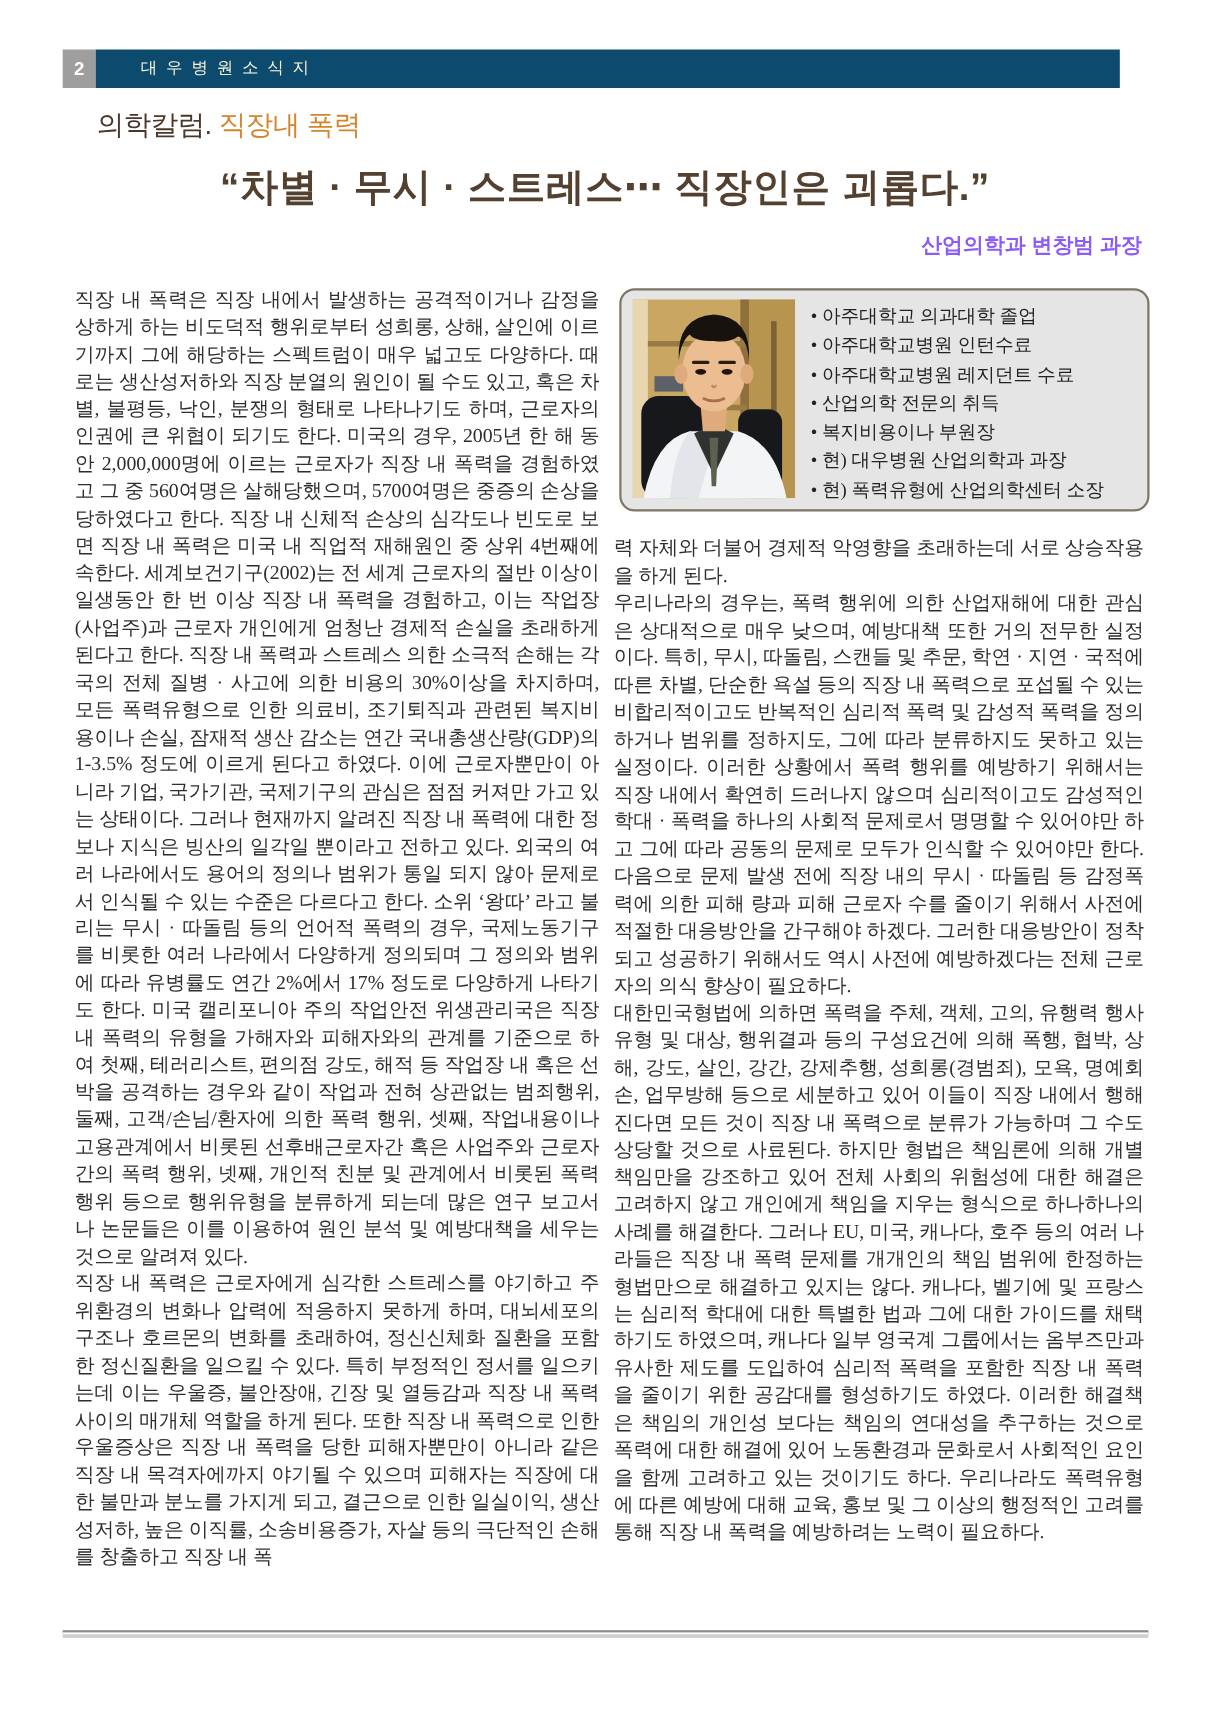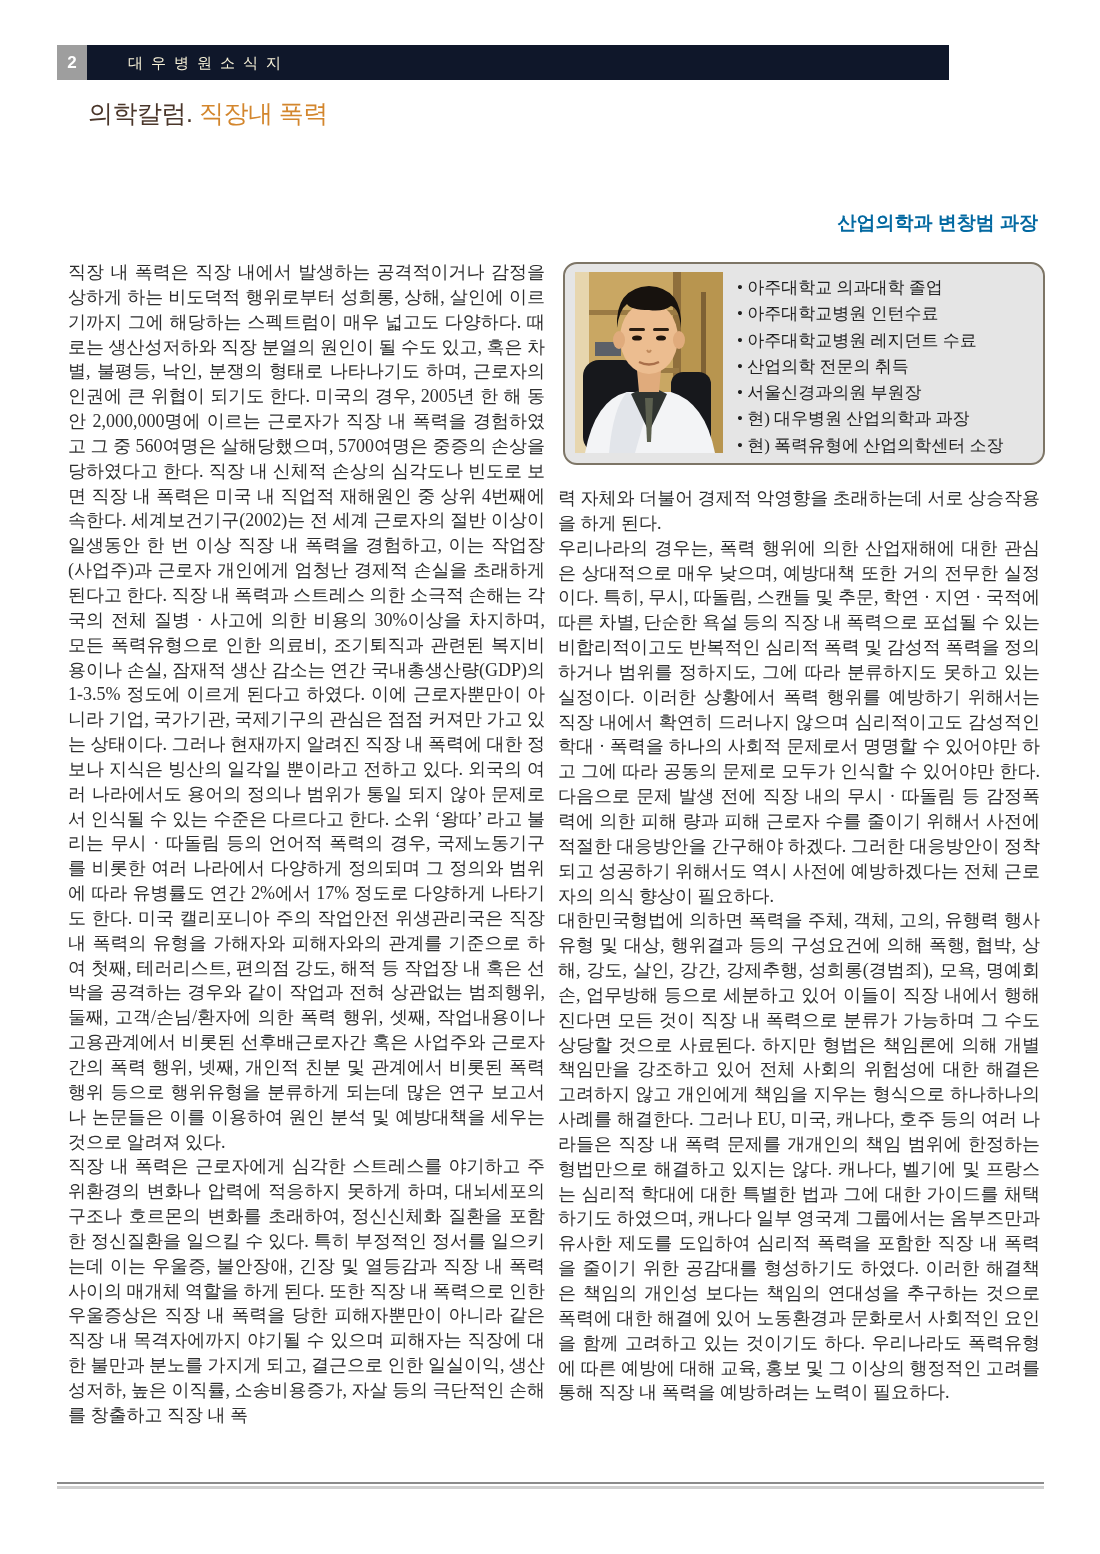--- a/index.html
+++ b/index.html
@@ -11,22 +11,22 @@
     font-family:"Liberation Serif","DejaVu Serif",serif;
   }
   
   .header{position:absolute;left:57px;top:45px;display:flex;height:35px;}
   .page-num{
     width:30px;height:35px;background:#9e9e9e;color:#ffffff;
     font-family:"Liberation Sans","DejaVu Sans",sans-serif;
     font-size:17px;font-weight:bold;display:flex;align-items:center;justify-content:center;
   }
   .header-bar{
-    width:862px;height:35px;background:#0f172a;color:#faf4da;
-    font-family:Liberation Sans, sans-serif;
+    width:931px;height:35px;background:#0c4a6e;color:#faf4da;
+    font-family:Liberation Mono, monospace;
     font-size:15px;letter-spacing:8px;line-height:36px;padding-left:41px;box-sizing:border-box;
   }
   
   .section-label{
     position:absolute;left:88px;top:97px;
     font-family:"Liberation Sans","DejaVu Sans",sans-serif;
     font-size:25px;font-weight:normal;letter-spacing:-0.5px;
   }
   .section-name{color:#4a362a;}
   .section-topic{color:#d3862d;}
@@ -34,21 +34,21 @@
   .headline{
     position:absolute;left:0;top:147px;width:1100px;margin:0;
     text-align:center;
     font-family:"Liberation Sans","DejaVu Sans",sans-serif;
     font-size:35px;font-weight:bold;color:#53402f;letter-spacing:0.5px;
   }
   
   .byline{
     position:absolute;right:62px;top:210px;
     font-family:"Liberation Sans","DejaVu Sans",sans-serif;
-    font-size:19px;font-weight:bold;color:#0369a1;margin-left:11px;
+    font-size:19px;font-weight:bold;color:#8b5cf6;margin-left:11px;
   }
   
   .profile-box{
     position:absolute;left:563px;top:262px;width:482px;height:203px;
     border:2px solid #7d7566;border-radius:14px;background:#e5e5e5;box-sizing:border-box;
   }
   .photo{position:absolute;left:10px;top:8px;width:148px;height:181px;overflow:hidden;}
   .credentials{
     position:absolute;left:172px;top:11px;margin:0;padding:0;list-style:none;
     font-size:17px;line-height:26.3px;color:#222222;
@@ -74,20 +74,21 @@
 
   <div class="header">
     <div class="page-num">2</div>
     <div class="header-bar">대우병원소식지</div>
   </div>
 
   <div class="section-label">
     <span class="section-name">의학칼럼.</span><span class="section-topic"> 직장내 폭력</span>
   </div>
 
+  <h1 class="headline">“차별 · 무시 · 스트레스⋯ 직장인은 괴롭다.”</h1>
 
   <div class="byline">산업의학과 변창범 과장</div>
 
   <div class="profile-box">
     <div class="photo">
       <svg width="148" height="181" viewBox="0 0 148 181" xmlns="http://www.w3.org/2000/svg">
 
         <rect x="0" y="0" width="148" height="181" fill="#c9a763"></rect>
         <rect x="0" y="0" width="14" height="181" fill="#e7d6ae"></rect>
         <rect x="98" y="0" width="8" height="181" fill="#8f6f3c"></rect>
@@ -121,21 +122,21 @@
         <ellipse cx="86" cy="66" rx="5" ry="2.6" fill="#20150c"></ellipse>
         <path d="M72 78 Q74 82 76 78" stroke="#c08a5c" stroke-width="2" fill="none"></path>
         <path d="M64 90 Q74 95 84 90" stroke="#a96f4a" stroke-width="2.4" fill="none"></path>
       </svg>
     </div>
     <ul class="credentials">
         <li>아주대학교 의과대학 졸업</li>
         <li>아주대학교병원 인턴수료</li>
         <li>아주대학교병원 레지던트 수료</li>
         <li>산업의학 전문의 취득</li>
-        <li>서울신경과의원 부원장</li>
+        <li>복지비용이나 부원장</li>
         <li>현) 대우병원 산업의학과 과장</li>
         <li>현) 폭력유형에 산업의학센터 소장</li>
       </ul>
   </div>
 
   <div class="col col-left">
       <p>직장 내 폭력은 직장 내에서 발생하는 공격적이거나 감정을 상하게 하는 비도덕적 행위로부터 성희롱, 상해, 살인에 이르기까지 그에 해당하는 스펙트럼이 매우 넓고도 다양하다. 때로는 생산성저하와 직장 분열의 원인이 될 수도 있고, 혹은 차별, 불평등, 낙인, 분쟁의 형태로 나타나기도 하며, 근로자의 인권에 큰 위협이 되기도 한다. 미국의 경우, 2005년 한 해 동안 2,000,000명에 이르는 근로자가 직장 내 폭력을 경험하였고 그 중 560여명은 살해당했으며, 5700여명은 중증의 손상을 당하였다고 한다. 직장 내 신체적 손상의 심각도나 빈도로 보면 직장 내 폭력은 미국 내 직업적 재해원인 중 상위 4번째에 속한다. 세계보건기구(2002)는 전 세계 근로자의 절반 이상이 일생동안 한 번 이상 직장 내 폭력을 경험하고, 이는 작업장(사업주)과 근로자 개인에게 엄청난 경제적 손실을 초래하게 된다고 한다. 직장 내 폭력과 스트레스 의한 소극적 손해는 각국의 전체 질병 · 사고에 의한 비용의 30%이상을 차지하며, 모든 폭력유형으로 인한 의료비, 조기퇴직과 관련된 복지비용이나 손실, 잠재적 생산 감소는 연간 국내총생산량(GDP)의 1-3.5% 정도에 이르게 된다고 하였다. 이에 근로자뿐만이 아니라 기업, 국가기관, 국제기구의 관심은 점점 커져만 가고 있는 상태이다. 그러나 현재까지 알려진 직장 내 폭력에 대한 정보나 지식은 빙산의 일각일 뿐이라고 전하고 있다. 외국의 여러 나라에서도 용어의 정의나 범위가 통일 되지 않아 문제로서 인식될 수 있는 수준은 다르다고 한다. 소위 ‘왕따’ 라고 불리는 무시 · 따돌림 등의 언어적 폭력의 경우, 국제노동기구를 비롯한 여러 나라에서 다양하게 정의되며 그 정의와 범위에 따라 유병률도 연간 2%에서 17% 정도로 다양하게 나타기도 한다. 미국 캘리포니아 주의 작업안전 위생관리국은 직장 내 폭력의 유형을 가해자와 피해자와의 관계를 기준으로 하여 첫째, 테러리스트, 편의점 강도, 해적 등 작업장 내 혹은 선박을 공격하는 경우와 같이 작업과 전혀 상관없는 범죄행위, 둘째, 고객/손님/환자에 의한 폭력 행위, 셋째, 작업내용이나 고용관계에서 비롯된 선후배근로자간 혹은 사업주와 근로자간의 폭력 행위, 넷째, 개인적 친분 및 관계에서 비롯된 폭력 행위 등으로 행위유형을 분류하게 되는데 많은 연구 보고서나 논문들은 이를 이용하여 원인 분석 및 예방대책을 세우는 것으로 알려져 있다.</p>
       <p>직장 내 폭력은 근로자에게 심각한 스트레스를 야기하고 주위환경의 변화나 압력에 적응하지 못하게 하며, 대뇌세포의 구조나 호르몬의 변화를 초래하여, 정신신체화 질환을 포함한 정신질환을 일으킬 수 있다. 특히 부정적인 정서를 일으키는데 이는 우울증, 불안장애, 긴장 및 열등감과 직장 내 폭력사이의 매개체 역할을 하게 된다. 또한 직장 내 폭력으로 인한 우울증상은 직장 내 폭력을 당한 피해자뿐만이 아니라 같은 직장 내 목격자에까지 야기될 수 있으며 피해자는 직장에 대한 불만과 분노를 가지게 되고, 결근으로 인한 일실이익, 생산성저하, 높은 이직률, 소송비용증가, 자살 등의 극단적인 손해를 창출하고 직장 내 폭</p>
     </div>
 

